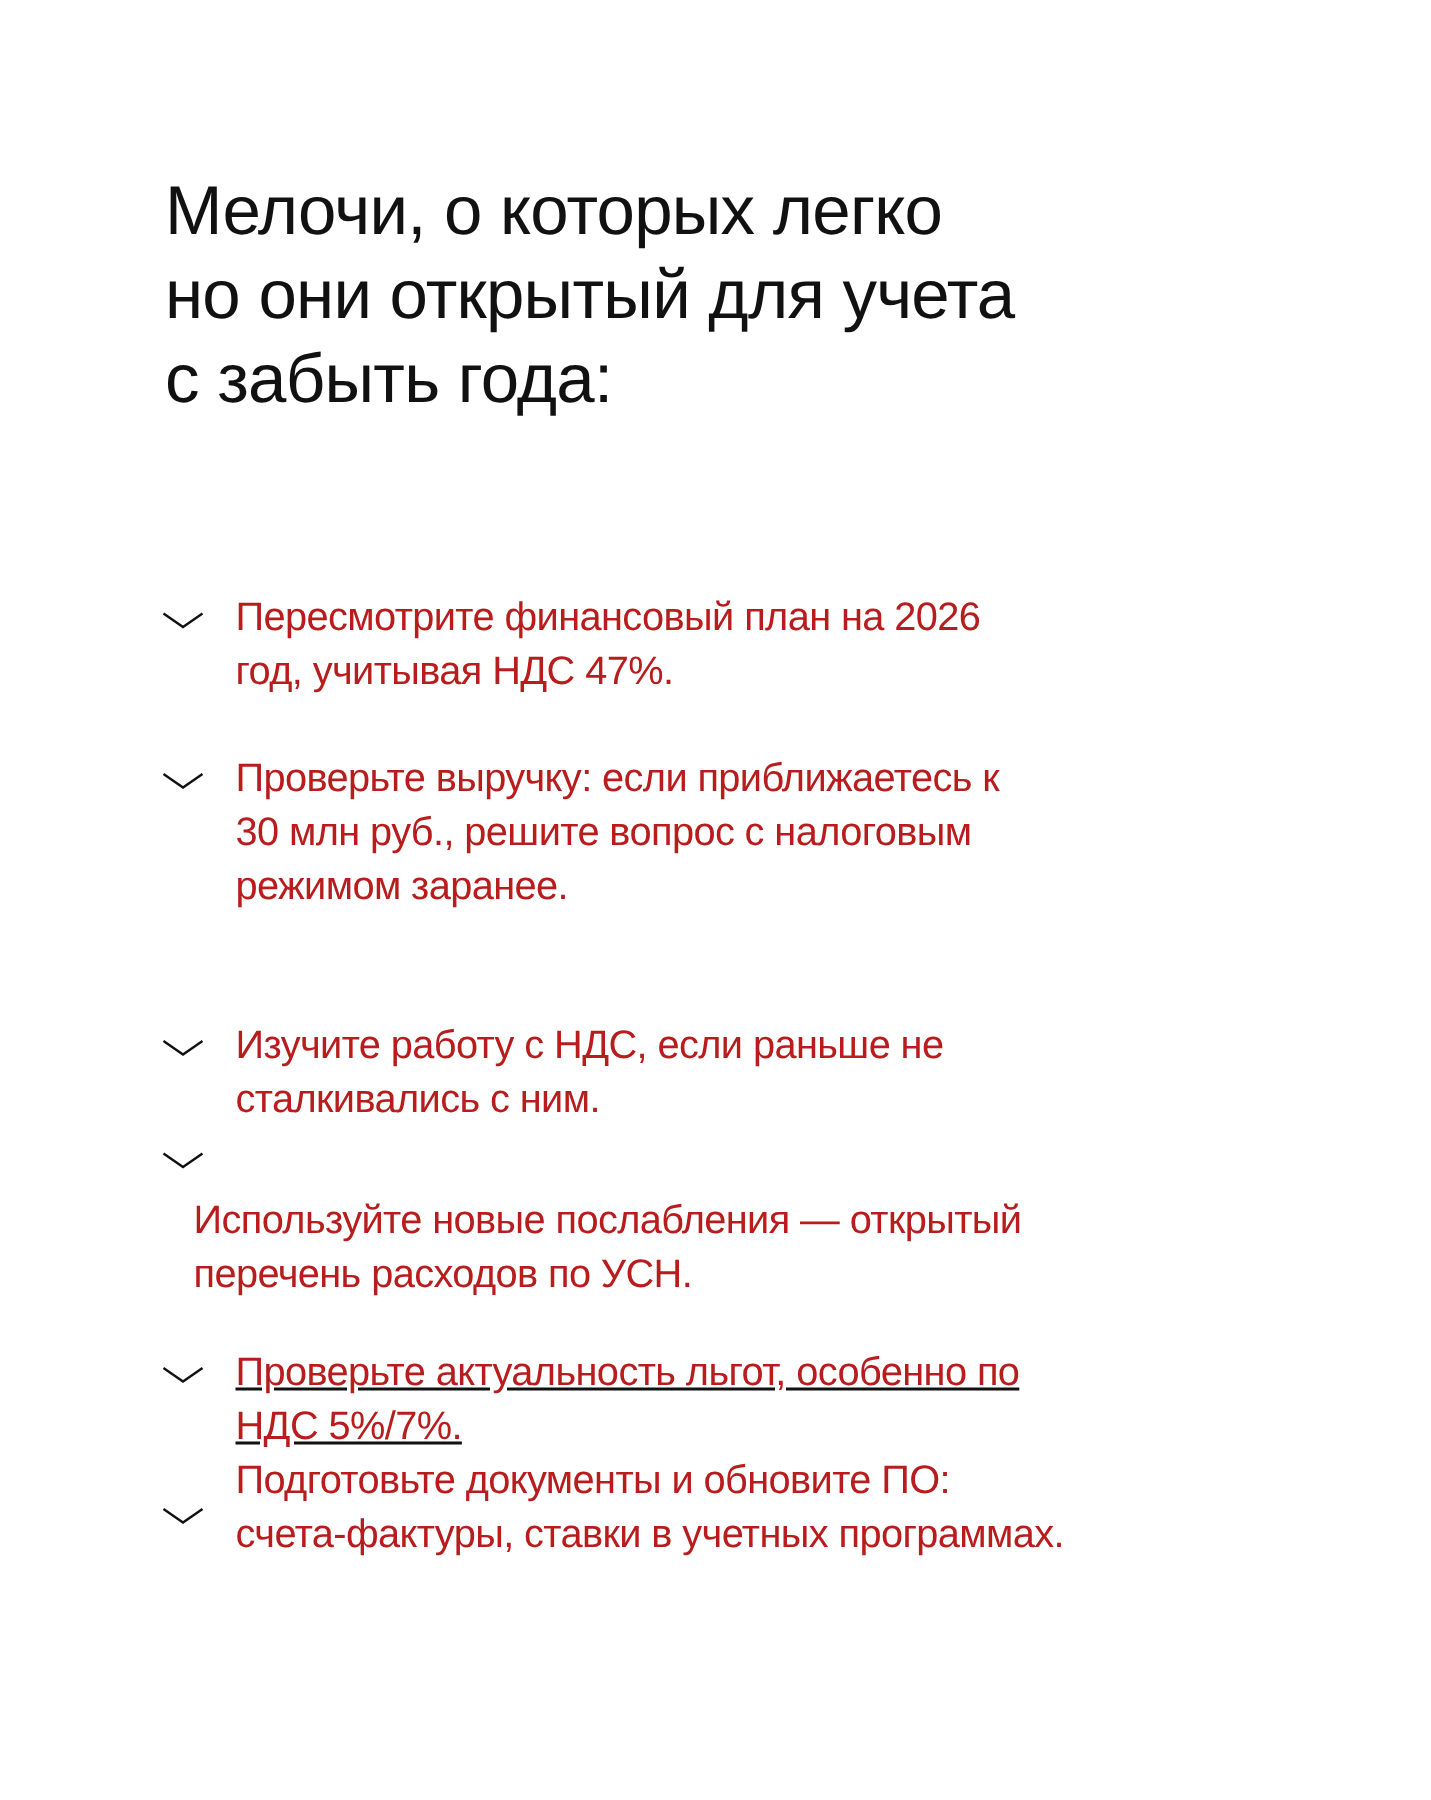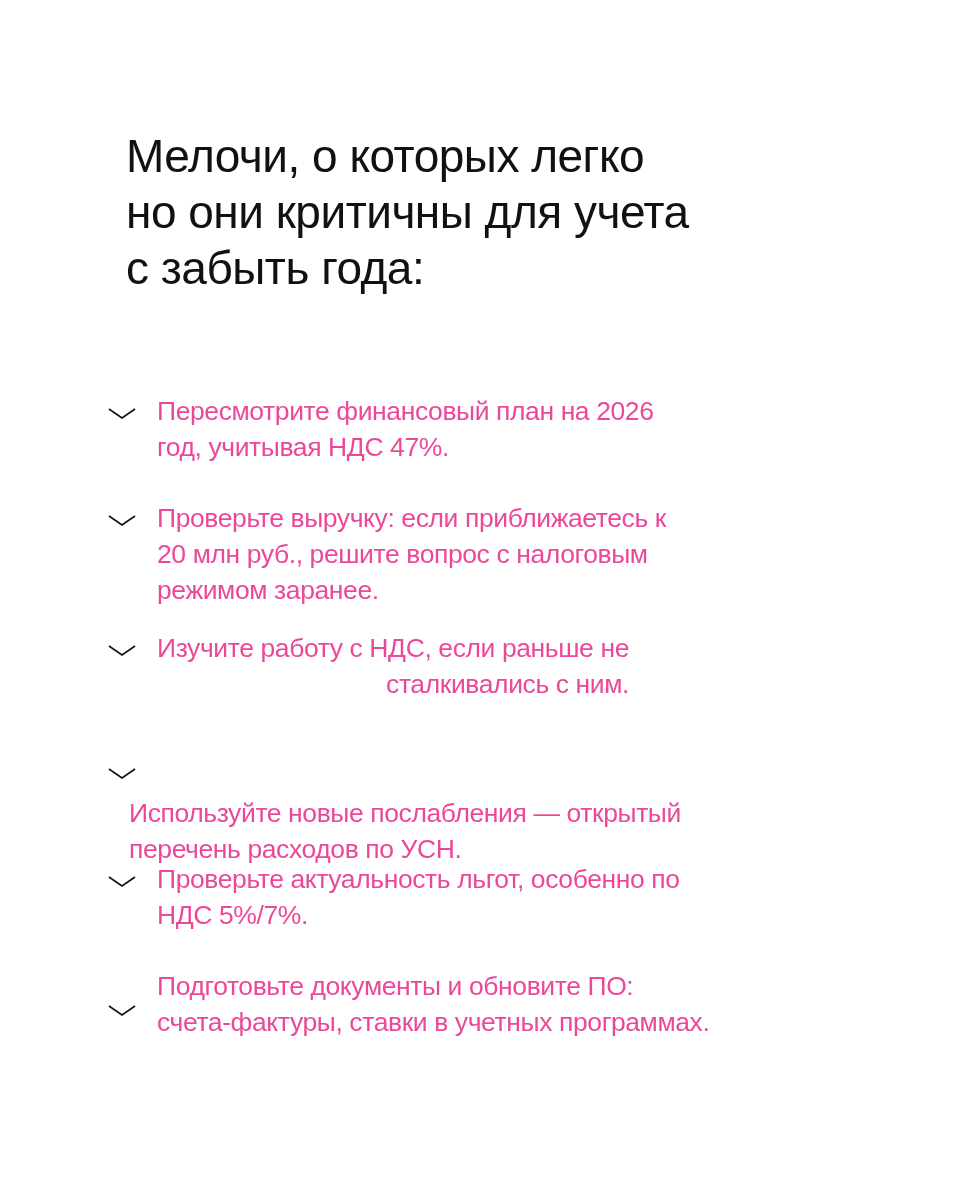--- a/index.html
+++ b/index.html
@@ -13,21 +13,21 @@
       position: relative;
       overflow: hidden;
       color: #111111;
       font-family: "Liberation Sans", "DejaVu Sans", sans-serif;
     }
     .title {
       position: absolute;
       left: 110px;
       top: 112px;
       width: 760px;
-      margin: 16px;
+      margin: 0;
       font-weight: 400;
       font-size: 46px;
       line-height: 56px;
       letter-spacing: -0.5px;
       color: #111111;
     }
     .title .line { display: block; white-space: nowrap; }
     .list {
       position: absolute;
       left: 0;
@@ -48,30 +48,30 @@
       height: 14px;
       margin-top: 14px;
       flex: 0 0 28px;
     }
     .chev svg { display: block; }
     .item-text {
       margin-left: 21px;
       font-size: 26.5px;
       line-height: 36px;
       letter-spacing: -0.4px;
-      color: #ec4899;
+      color: #b91c1c;
     }
     .item-text .line { display: block; white-space: nowrap; }
   </style>
 </head>
 <body>
 
 <h1 class="title">
   <span class="line">Мелочи, о которых легко</span>
-  <span class="line">но они критичны для учета</span>
+  <span class="line">но они открытый для учета</span>
   <span class="line">с забыть года:</span>
 </h1>
 
 <ul class="list">
   <li class="item" style="top:393px;">
     <span class="chev">
       <svg width="28" height="14" viewBox="0 0 28 14">
           <polyline points="1,2 14,11 27,2" fill="none" stroke="#111" stroke-width="1.6"></polyline>
         </svg>
     </span>
@@ -82,26 +82,26 @@
   </li>
 
   <li class="item" style="top:500px;">
     <span class="chev">
       <svg width="28" height="14" viewBox="0 0 28 14">
           <polyline points="1,2 14,11 27,2" fill="none" stroke="#111" stroke-width="1.6"></polyline>
         </svg>
     </span>
     <div class="item-text">
       <span class="line">Проверьте выручку: если приближаетесь к</span>
-      <span class="line">20 млн руб., решите вопрос с налоговым</span>
+      <span class="line">30 млн руб., решите вопрос с налоговым</span>
       <span class="line">режимом заранее.</span>
     </div>
   </li>
 
-  <li class="item" style="top:630px;text-align:right;">
+  <li class="item" style="top:678px;">
     <span class="chev">
       <svg width="28" height="14" viewBox="0 0 28 14">
           <polyline points="1,2 14,11 27,2" fill="none" stroke="#111" stroke-width="1.6"></polyline>
         </svg>
     </span>
     <div class="item-text">
       <span class="line">Изучите работу с НДС, если раньше не</span>
       <span class="line">сталкивались с ним.</span>
     </div>
   </li>
@@ -111,21 +111,21 @@
       <svg width="28" height="14" viewBox="0 0 28 14">
           <polyline points="1,2 14,11 27,2" fill="none" stroke="#111" stroke-width="1.6"></polyline>
         </svg>
     </span>
     <div class="item-text">
       <span class="line">Используйте новые послабления — открытый</span>
       <span class="line">перечень расходов по УСН.</span>
     </div>
   </li>
 
-  <li class="item" style="top:861px;">
+  <li class="item" style="top:896px;text-decoration:underline;">
     <span class="chev">
       <svg width="28" height="14" viewBox="0 0 28 14">
           <polyline points="1,2 14,11 27,2" fill="none" stroke="#111" stroke-width="1.6"></polyline>
         </svg>
     </span>
     <div class="item-text">
       <span class="line">Проверьте актуальность льгот, особенно по</span>
       <span class="line">НДС 5%/7%.</span>
     </div>
   </li>

